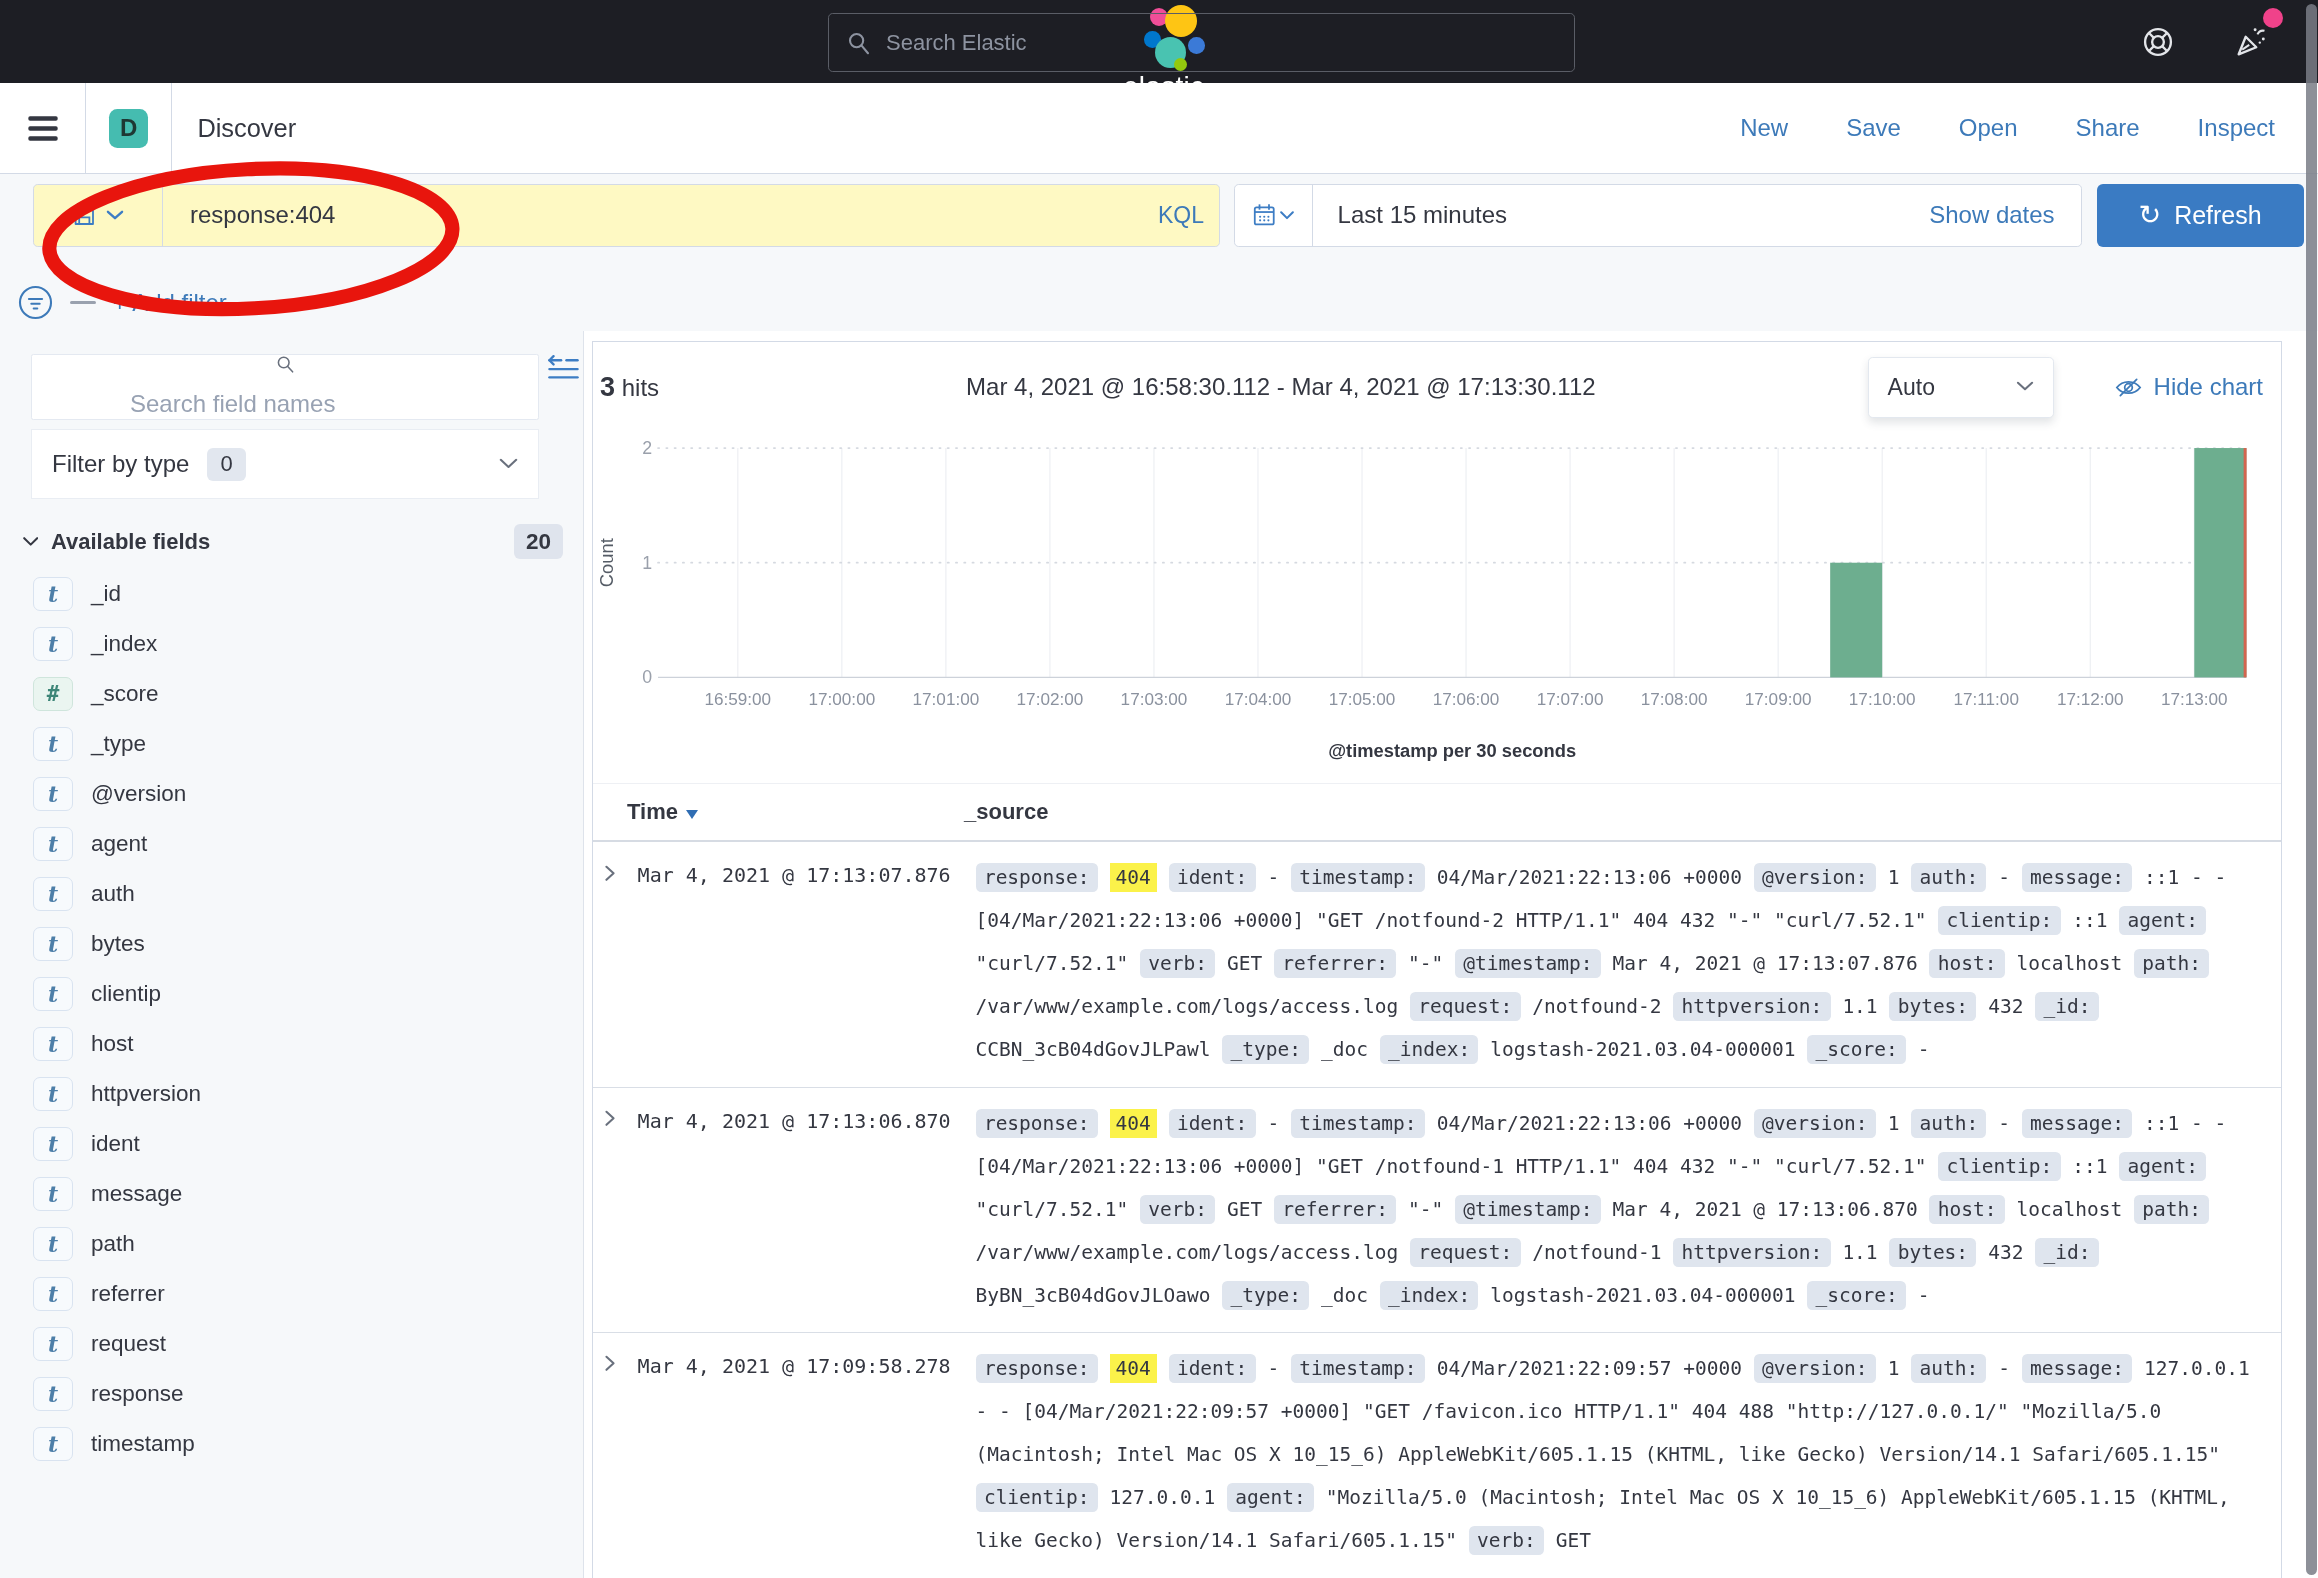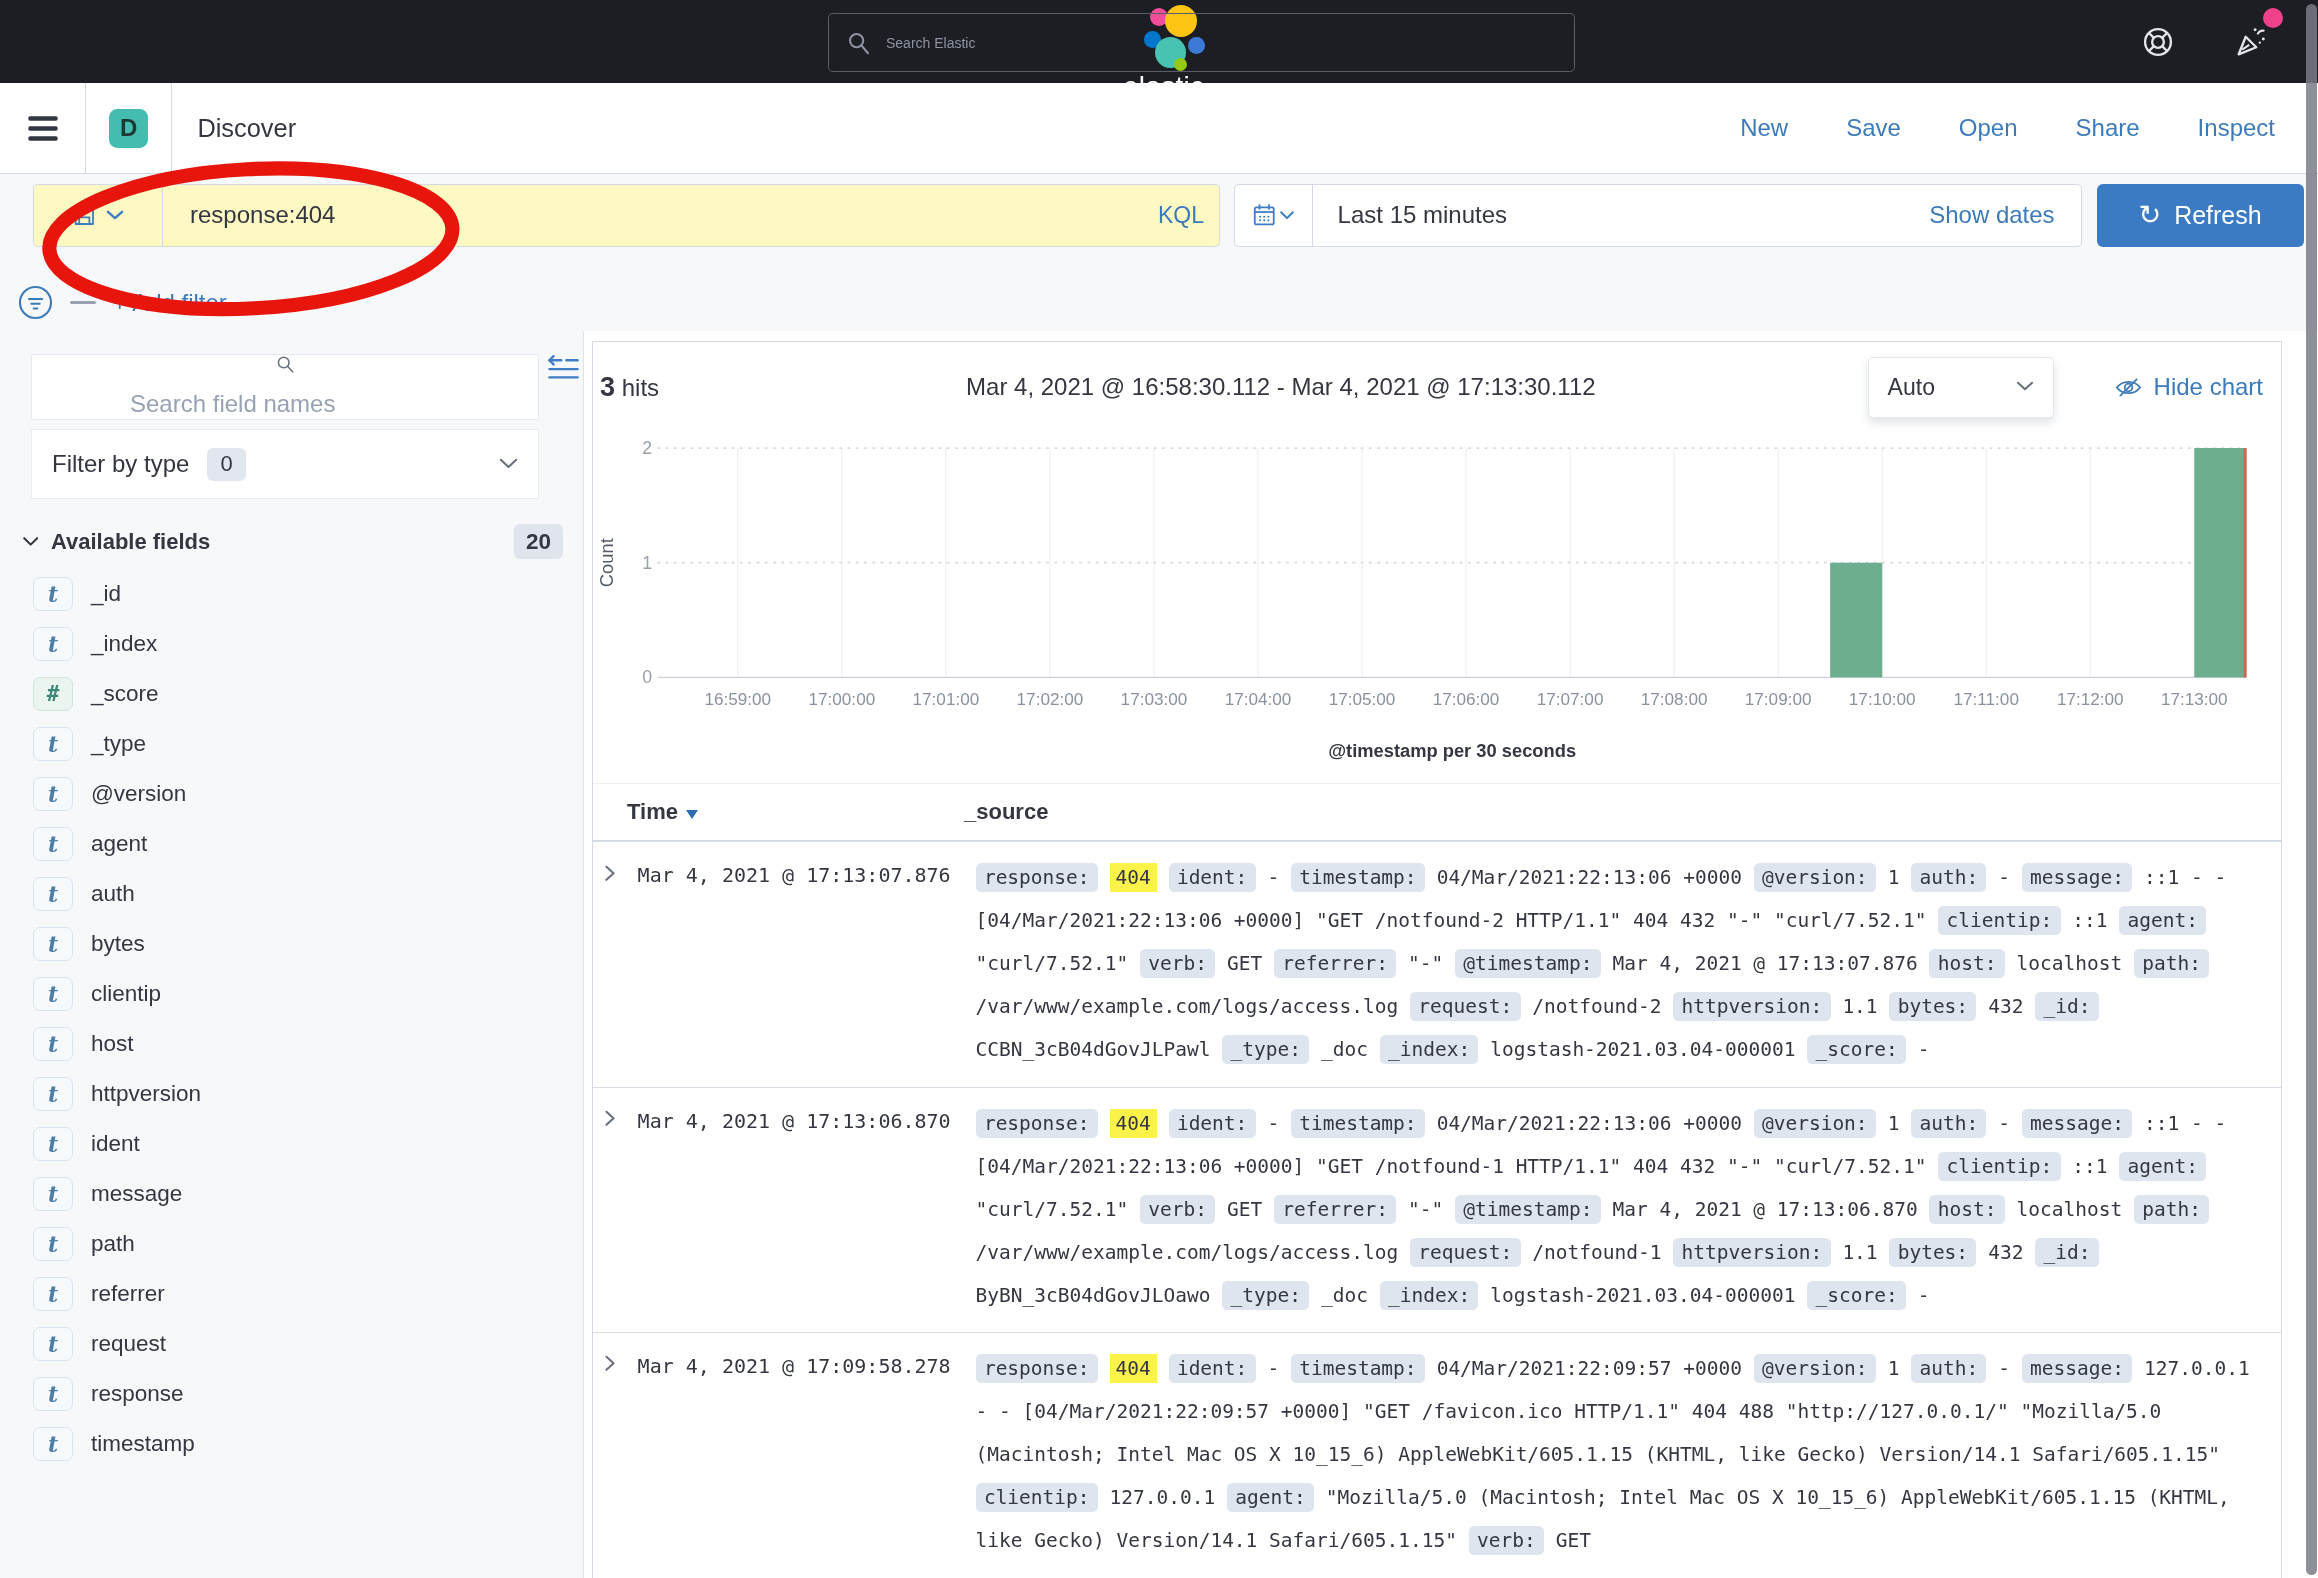--- a/index.html
+++ b/index.html
@@ -7,21 +7,21 @@
     width:2319px;height:1578px;position:relative;overflow:hidden;
     background:#ffffff;font-family:"Liberation Sans",sans-serif;color:#343741;
   }
   
   .hdr{position:absolute;top:0;left:0;width:100%;height:83px;background:#1d1e24;display:flex;align-items:center;flex-direction:column;}
   .logo{position:relative;width:71px;height:71px;margin-left:26px;flex:none;}
   .blob{position:absolute;border-radius:50%;}
   .brand{color:#ffffff;font-size:28px;margin-left:8.3px;letter-spacing:0.3px;}
   .hdr-search{position:absolute;left:828px;top:13px;width:709px;height:57px;border:1.2px solid #5a5d66;border-radius:4.7px;
     display:flex;align-items:center;padding:0 18px;gap:13px;}
-  .hdr-search input{flex:1;background:transparent;border:none;outline:none;color:#d7dae0;font-size:14px;font-family:"Liberation Sans",sans-serif;}
+  .hdr-search input{flex:1;background:transparent;border:none;outline:none;color:#d7dae0;font-size:22px;font-family:"Liberation Sans",sans-serif;}
   .hdr-search input::placeholder{color:#8d93a0;}
   .hdr-icons{position:absolute;right:51px;top:0;height:83px;display:flex;align-items:center;gap:59px;}
   .hdr-icon{position:relative;width:34px;height:34px;}
   .notif-dot{position:absolute;top:-16.6px;right:-15.4px;width:20px;height:20px;border-radius:50%;}
   
   .appbar{position:absolute;top:83px;left:0;width:100%;height:90px;background:#fff;border-bottom:1.2px solid #d3dae6;display:flex;align-items:stretch;}
   .ham-sec,.d-sec{width:85px;display:flex;align-items:center;justify-content:center;}
   .vdiv{width:1.2px;background:#d3dae6;}
   .d-badge{width:39px;height:39px;border-radius:8.3px;display:flex;align-items:center;justify-content:center;
     font-size:24px;font-weight:bold;color:#1e3834;}

